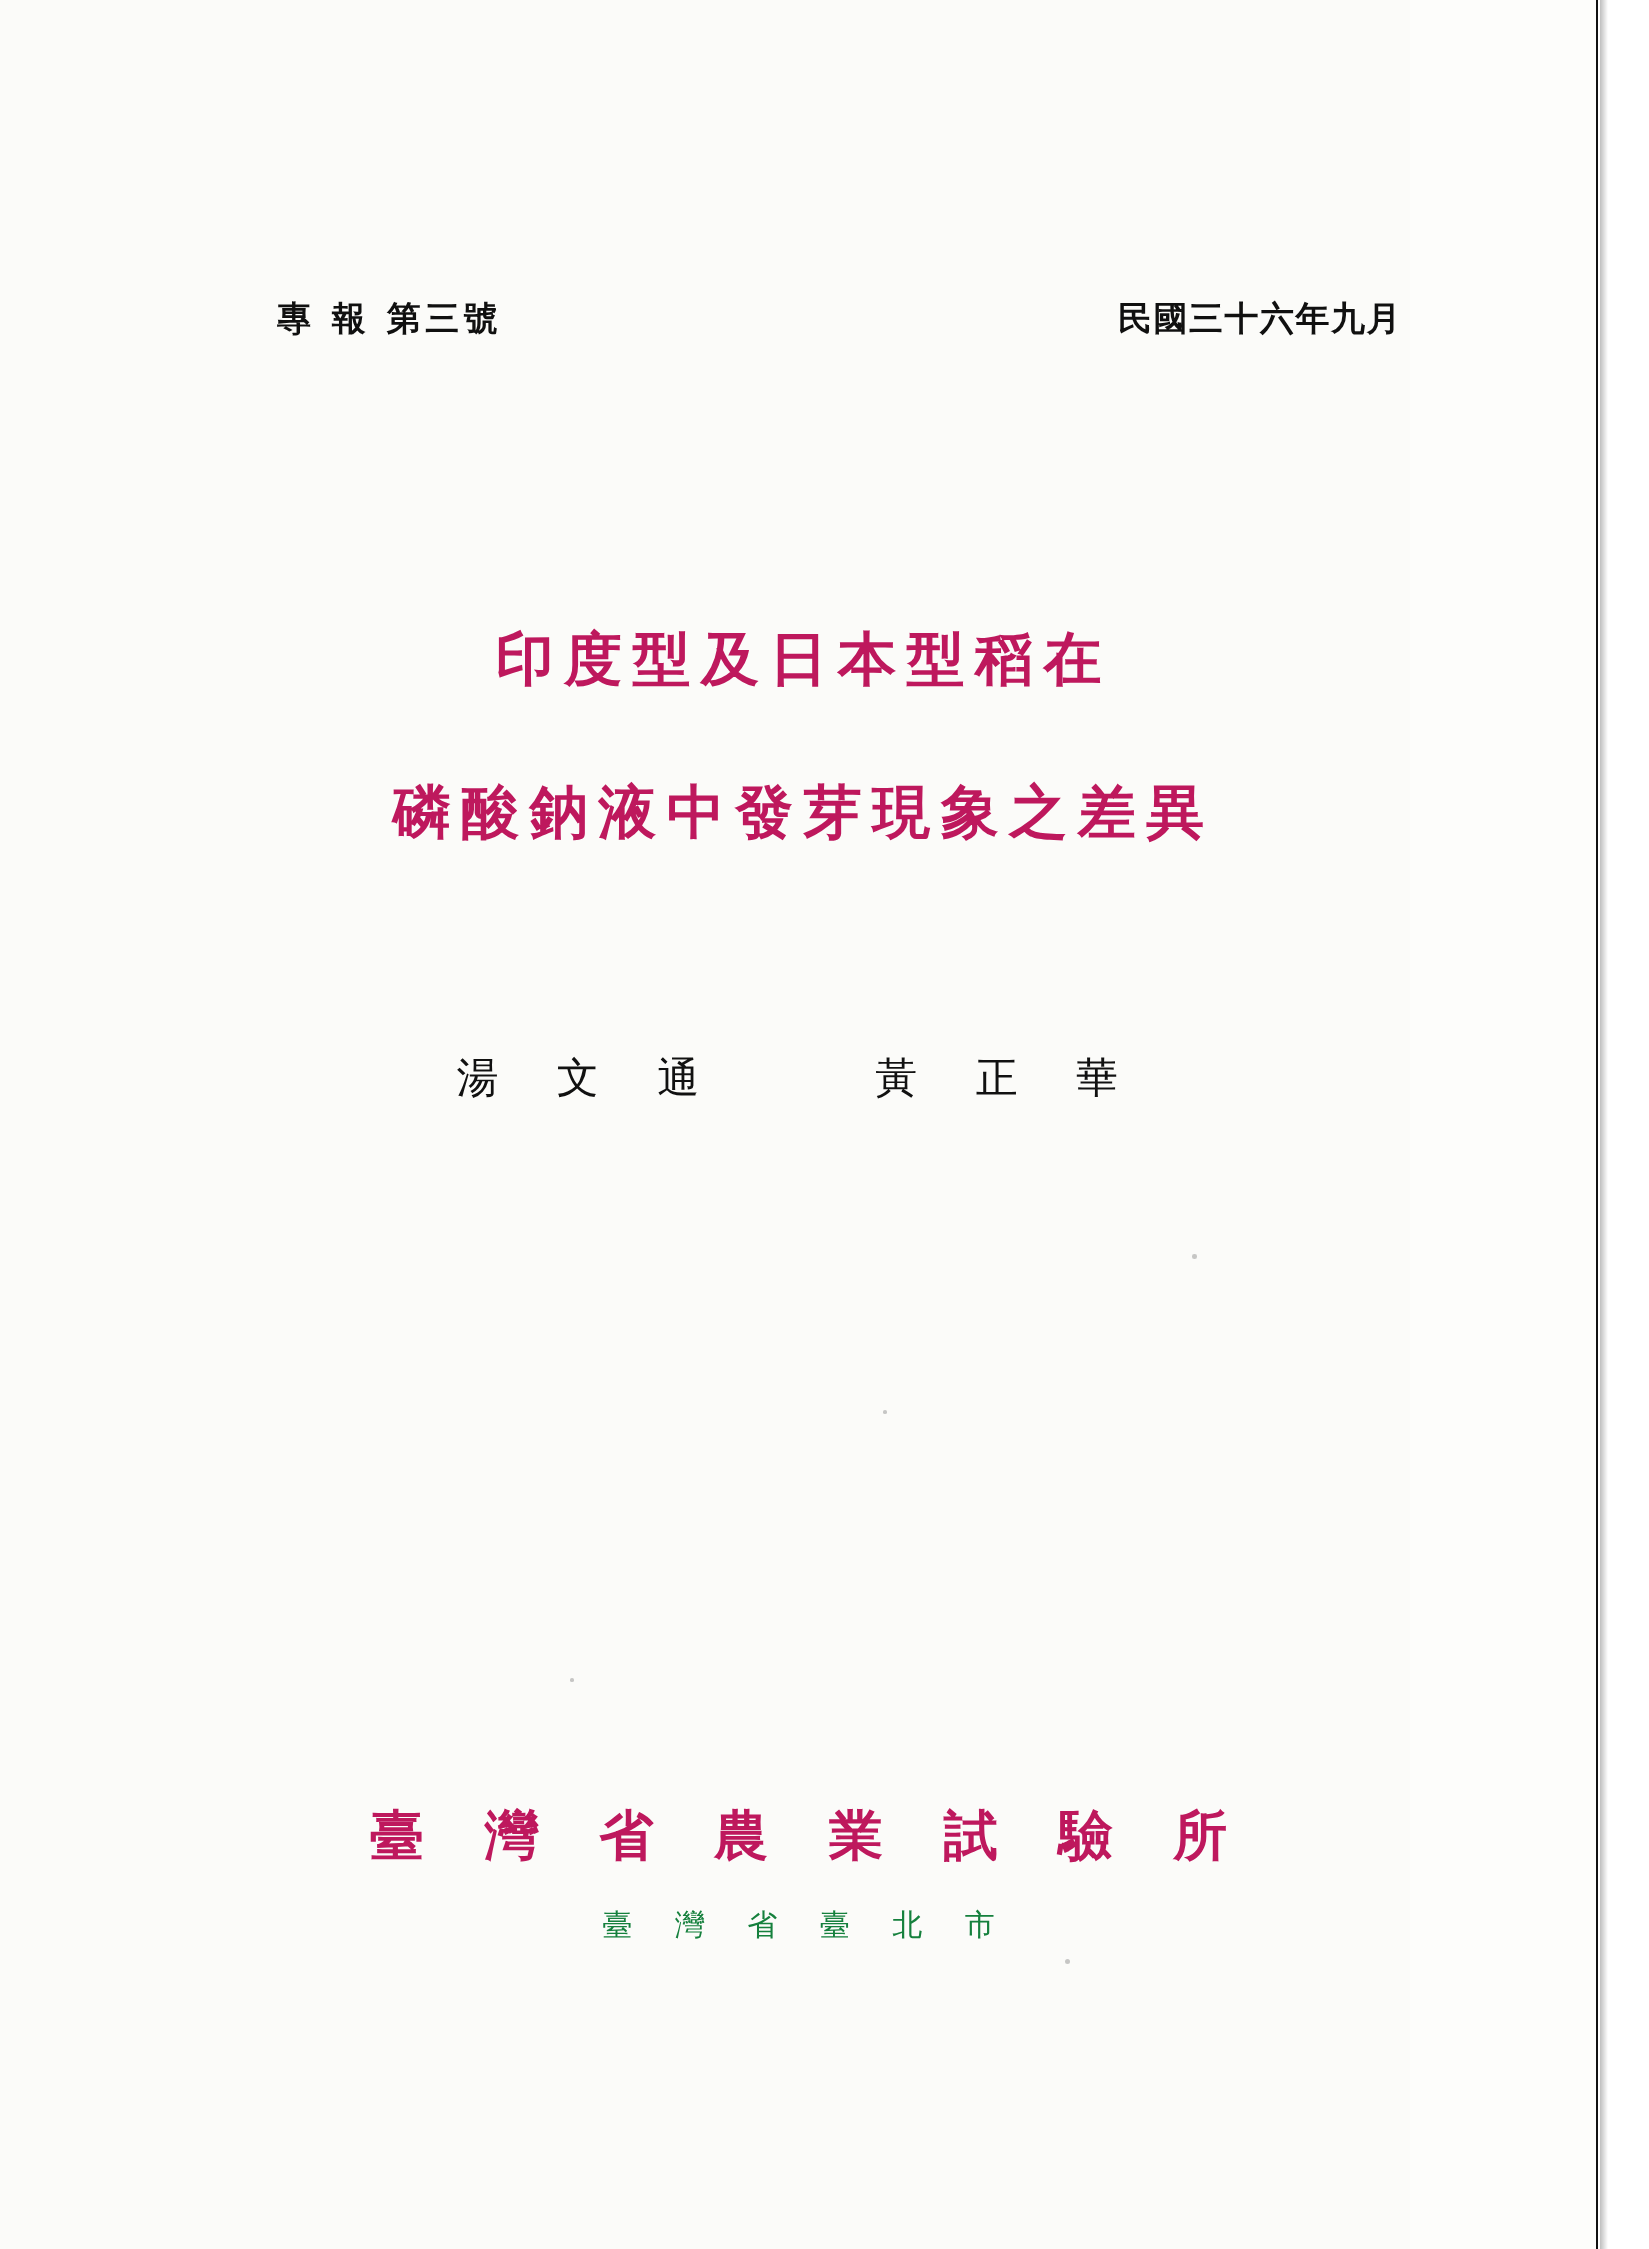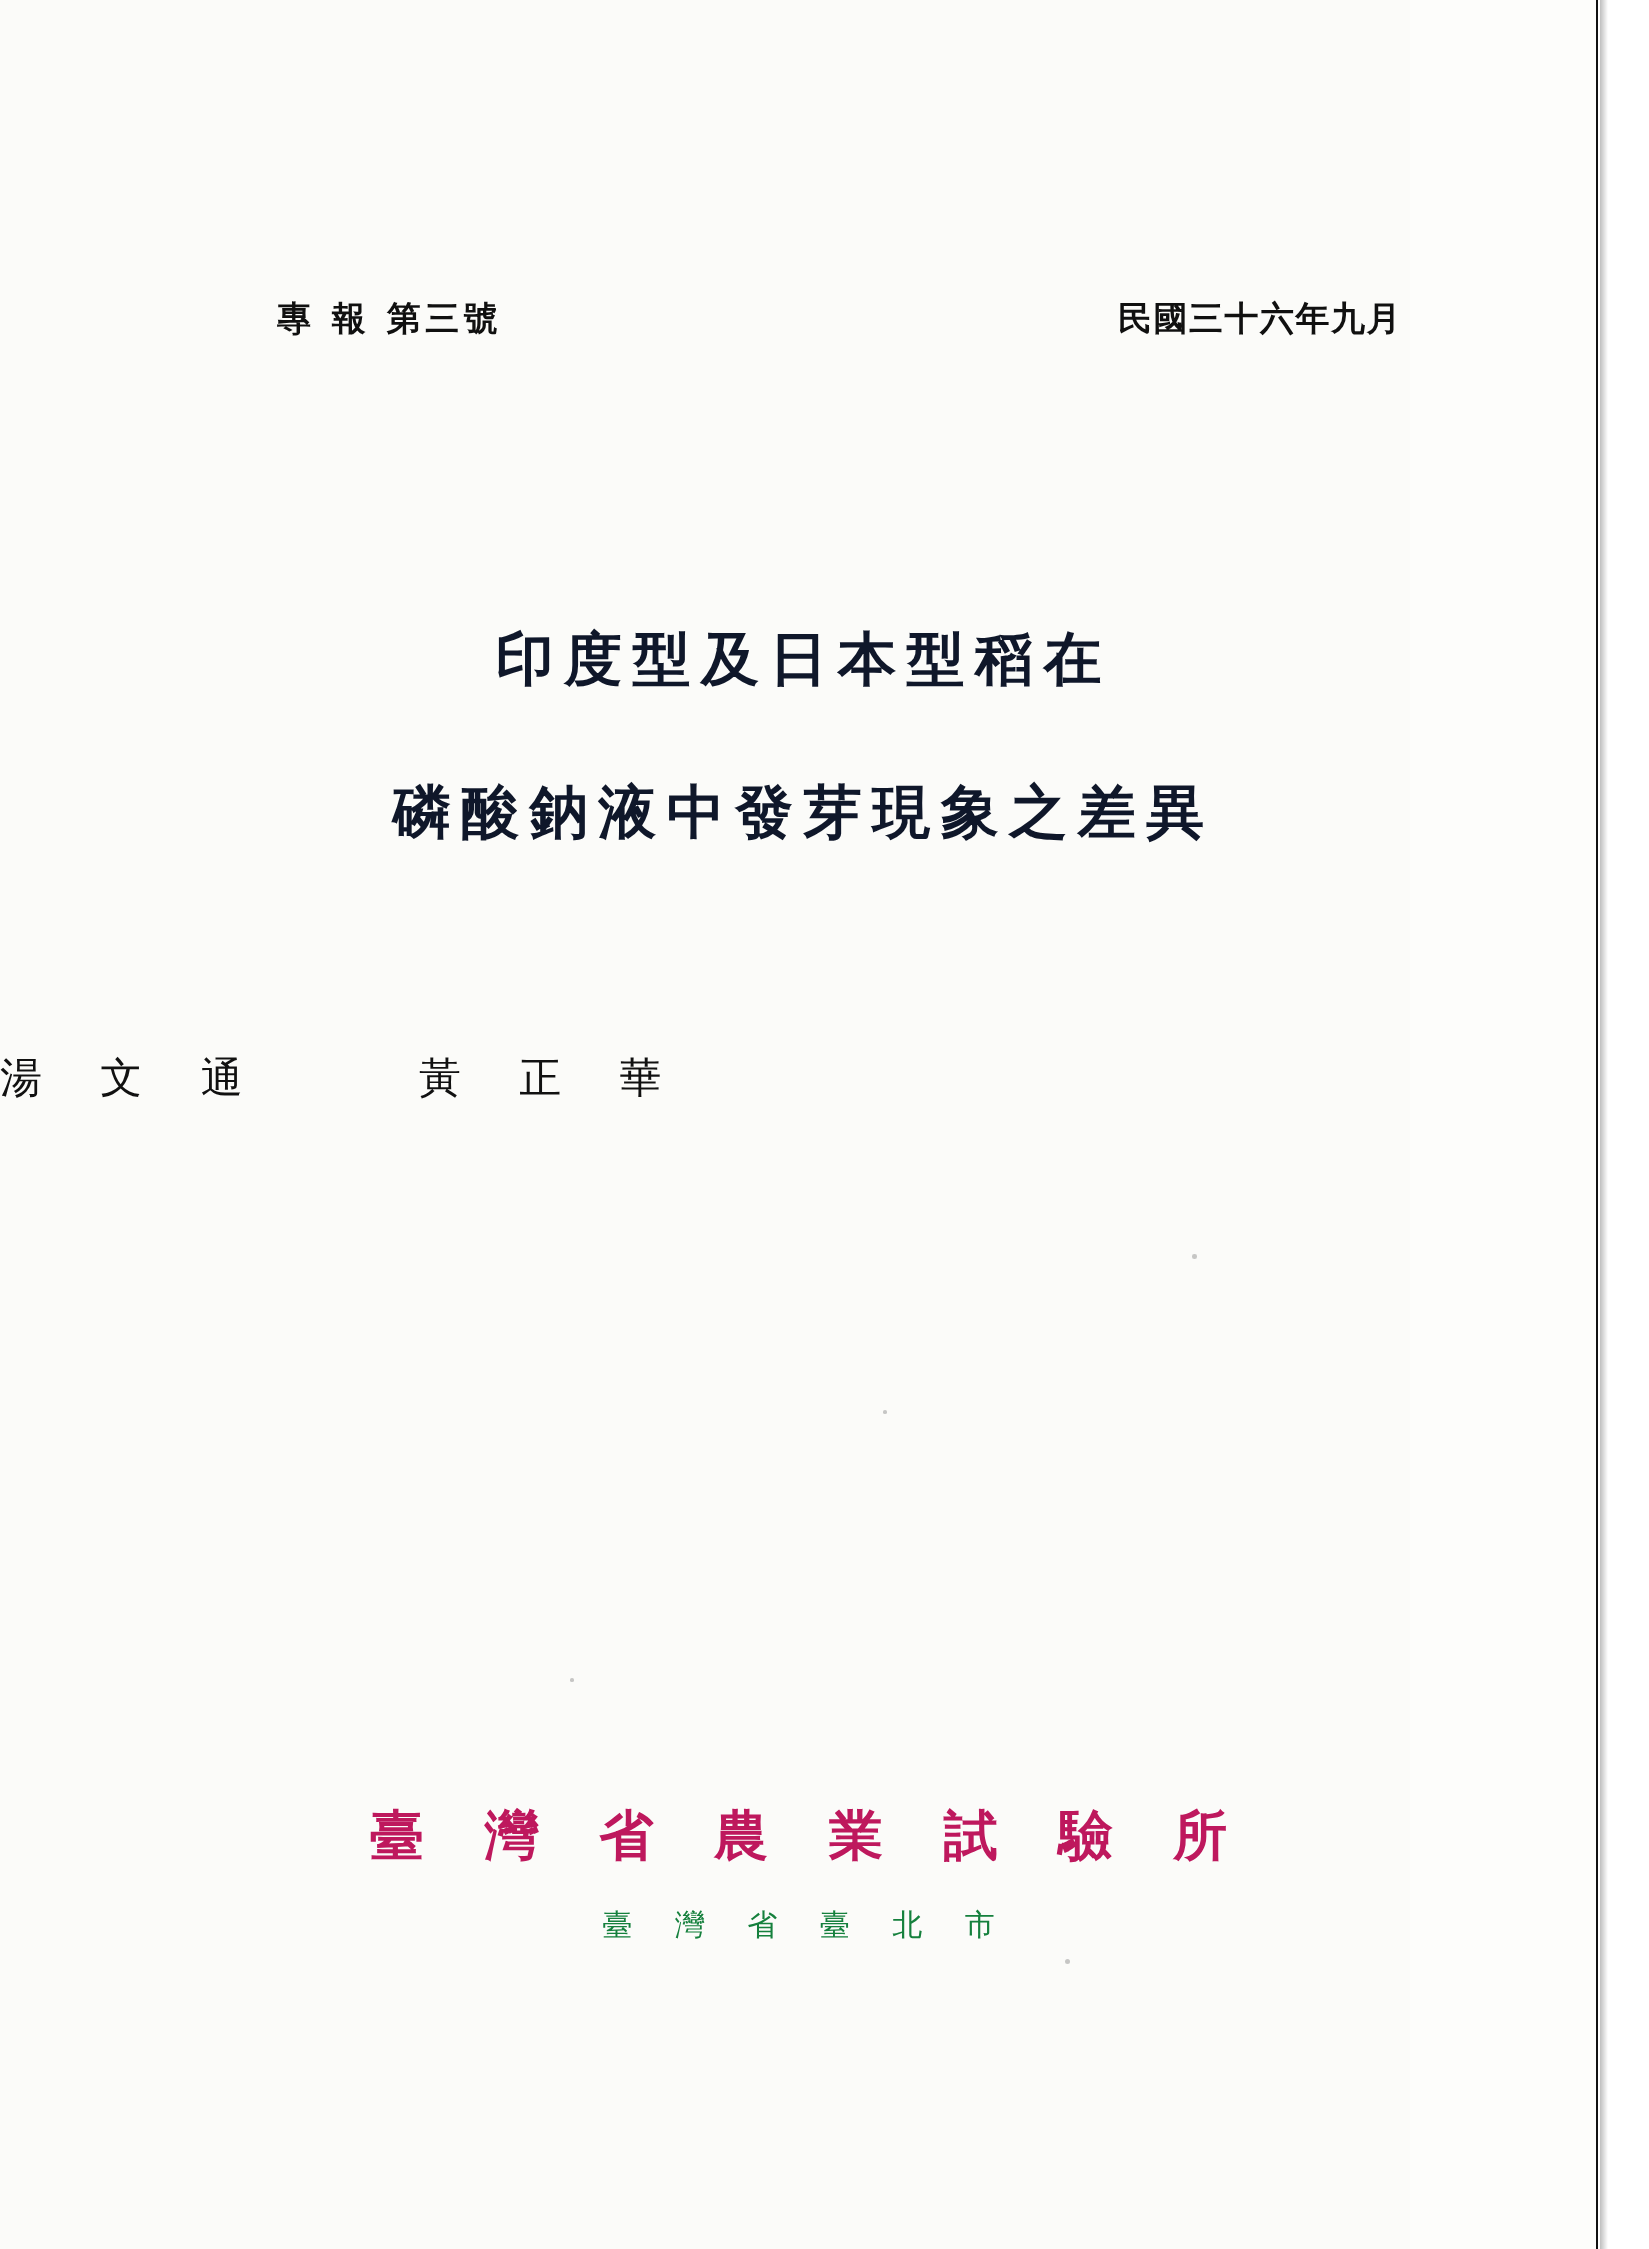--- a/index.html
+++ b/index.html
@@ -69,33 +69,34 @@
     position: absolute;
     left: 0;
     top: 630px;
     width: 1597px;
     text-align: center;
   }
   .title-line {
     font-size: 58px;
     font-weight: bold;
     letter-spacing: 10.5px;
-    color: #0f172a;
+    color: #be185d;
     line-height: 1.0;
     text-indent: 10.5px;
   }
   .title-line.second {
     margin-top: 95px;
   }
 
   .authors {
     position: absolute;
     left: 0;
     top: 1050px;
     width: 1597px;
+    text-align: center;
     font-size: 42px;
     letter-spacing: 22.5px;
     color: #111111;
   }
   .author-gap {
     display: inline-block;
     width: 82px;
   }
 
   .publisher {

